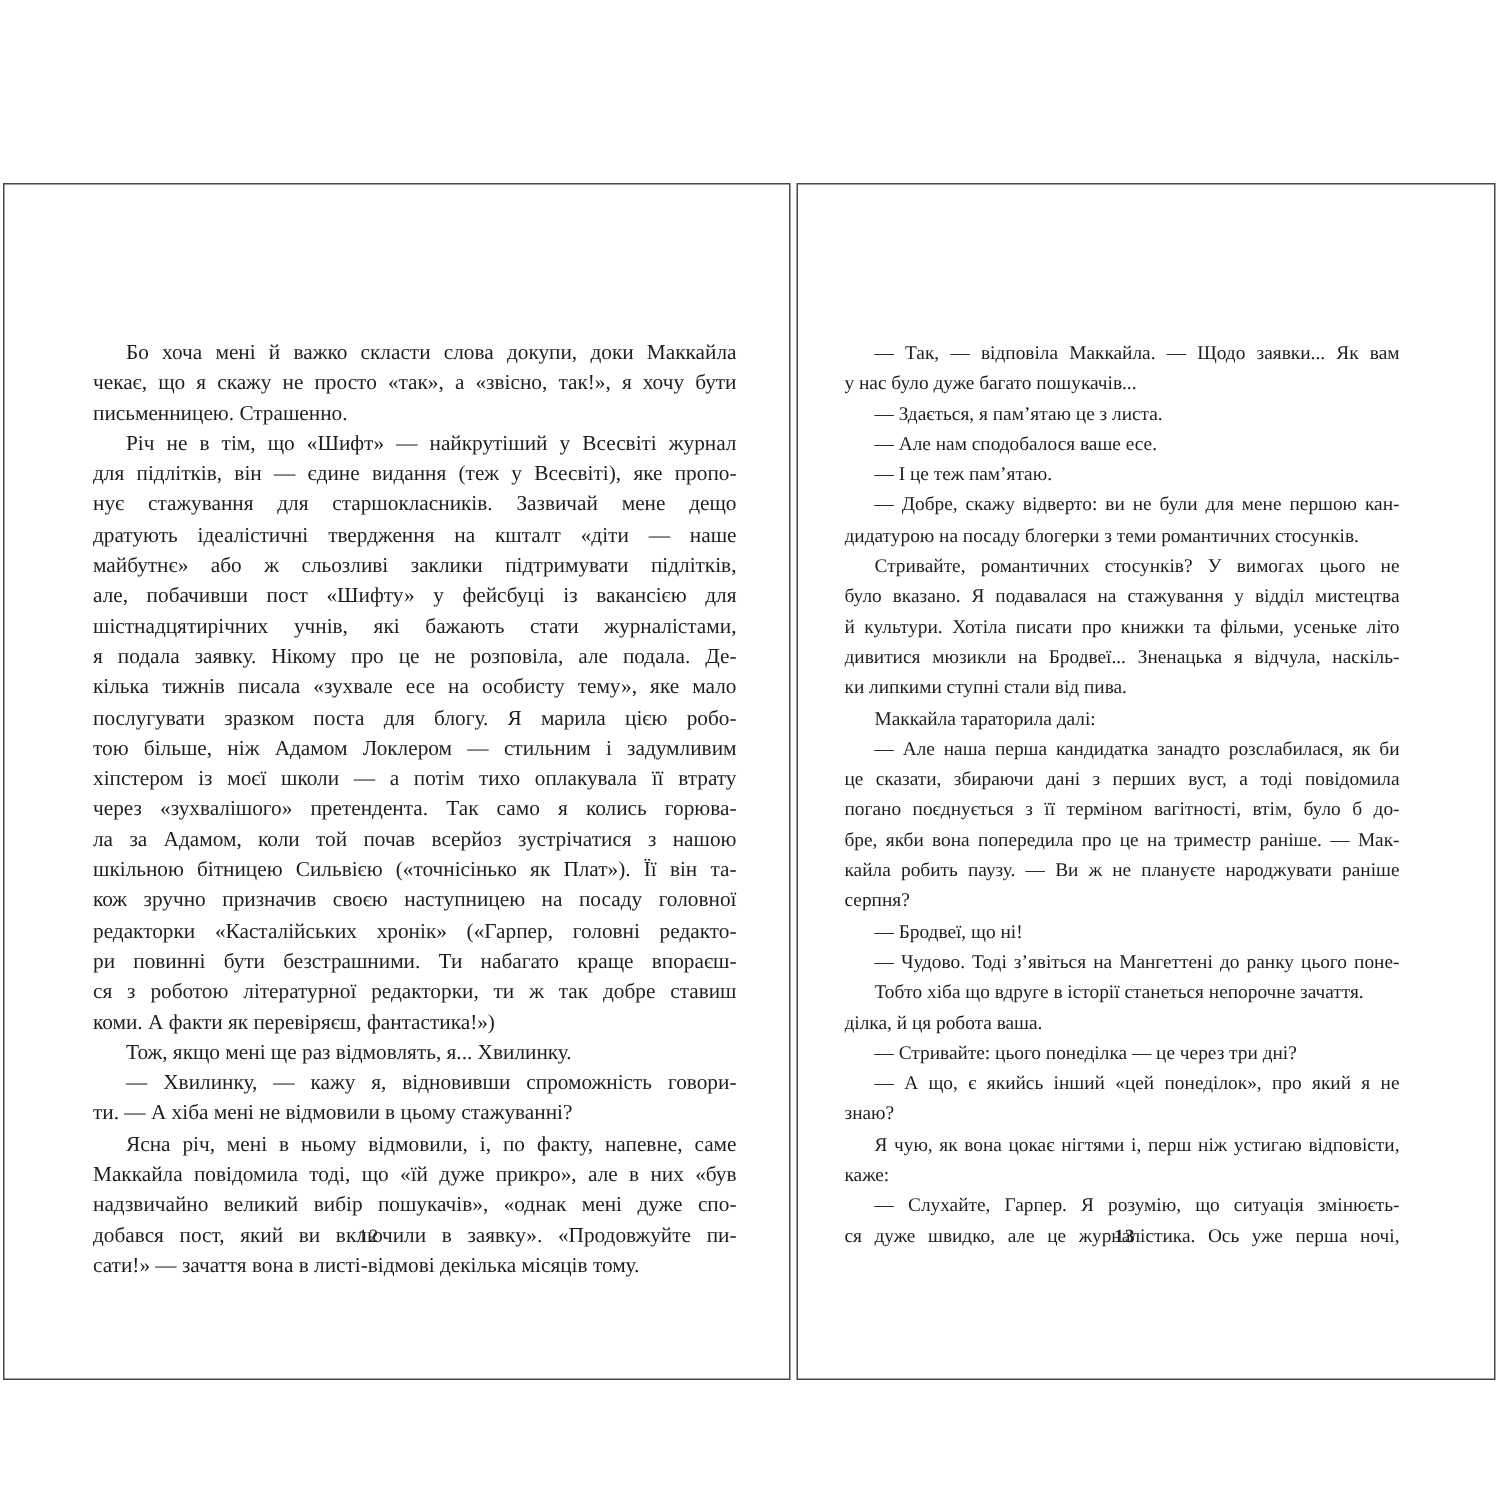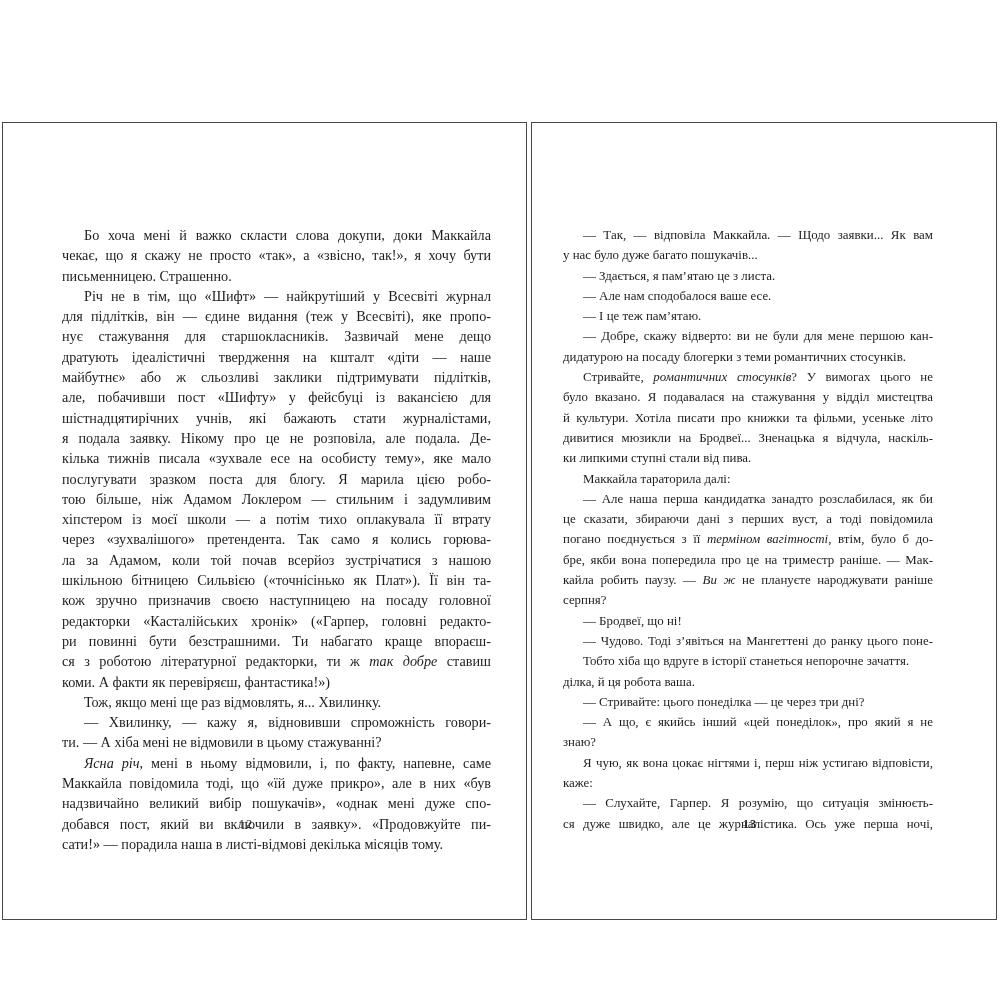--- a/index.html
+++ b/index.html
@@ -16,21 +16,21 @@
   .textblock.left{left:62px;width:429px;font-size:14.2px;line-height:20.3px;}
   .textblock.right{left:563px;width:370px;font-size:12.9px;line-height:20.3px;}
 
   .line{
     text-align:justify;text-align-last:justify;
     max-height:20.3px;overflow:hidden;white-space:normal;
   }
   .line.end{text-align-last:left;}
   .textblock.left .line.ind{text-indent:22px;}
   .textblock.right .line.ind{text-indent:20px;}
-  .it{font-style:italic;}
+  .it{}
 
   .pagenum{
     position:absolute;top:817px;font-size:12.5px;color:#262626;
     transform:translateX(-50%);letter-spacing:1px;
   }
   .pagenum.left{left:246px;}
   .pagenum.right{left:750px;font-weight:bold;}
 </style>
 </head>
 <body>
@@ -63,21 +63,21 @@
         <div class="line"><span>ри повинні бути безстрашними. Ти набагато краще впораєш-</span></div>
         <div class="line"><span>ся з роботою літературної редакторки, ти ж </span><span class="it">так добре</span><span> ставиш</span></div>
         <div class="line end"><span>коми. А факти як перевіряєш, фантастика!»)</span></div>
         <div class="line ind end"><span>Тож, якщо мені ще раз відмовлять, я... Хвилинку.</span></div>
         <div class="line ind"><span>— Хвилинку, — кажу я, відновивши спроможність говори-</span></div>
         <div class="line end"><span>ти. — А хіба мені не відмовили в цьому стажуванні?</span></div>
         <div class="line ind"><span class="it">Ясна річ</span><span>, мені в ньому відмовили, і, по факту, напевне, саме</span></div>
         <div class="line"><span>Маккайла повідомила тоді, що «їй дуже прикро», але в них «був</span></div>
         <div class="line"><span>надзвичайно великий вибір пошукачів», «однак мені дуже спо-</span></div>
         <div class="line"><span>добався пост, який ви включили в заявку». «Продовжуйте пи-</span></div>
-        <div class="line end"><span>сати!» — порадила наша в листі-відмові декілька місяців тому.</span></div>
+        <div class="line end"><span>сати!» — зачаття вона в листі-відмові декілька місяців тому.</span></div>
       </div>
     <div class="pagenum left">12</div>
   </section>
 
   <section>
     <div class="frame right"></div>
     <div class="textblock right">
         <div class="line ind"><span>— Так, — відповіла Маккайла. — Щодо заявки... Як вам відомо,</span></div>
         <div class="line end"><span>у нас було дуже багато пошукачів...</span></div>
         <div class="line ind end"><span>— Здається, я пам’ятаю це з листа.</span></div>

